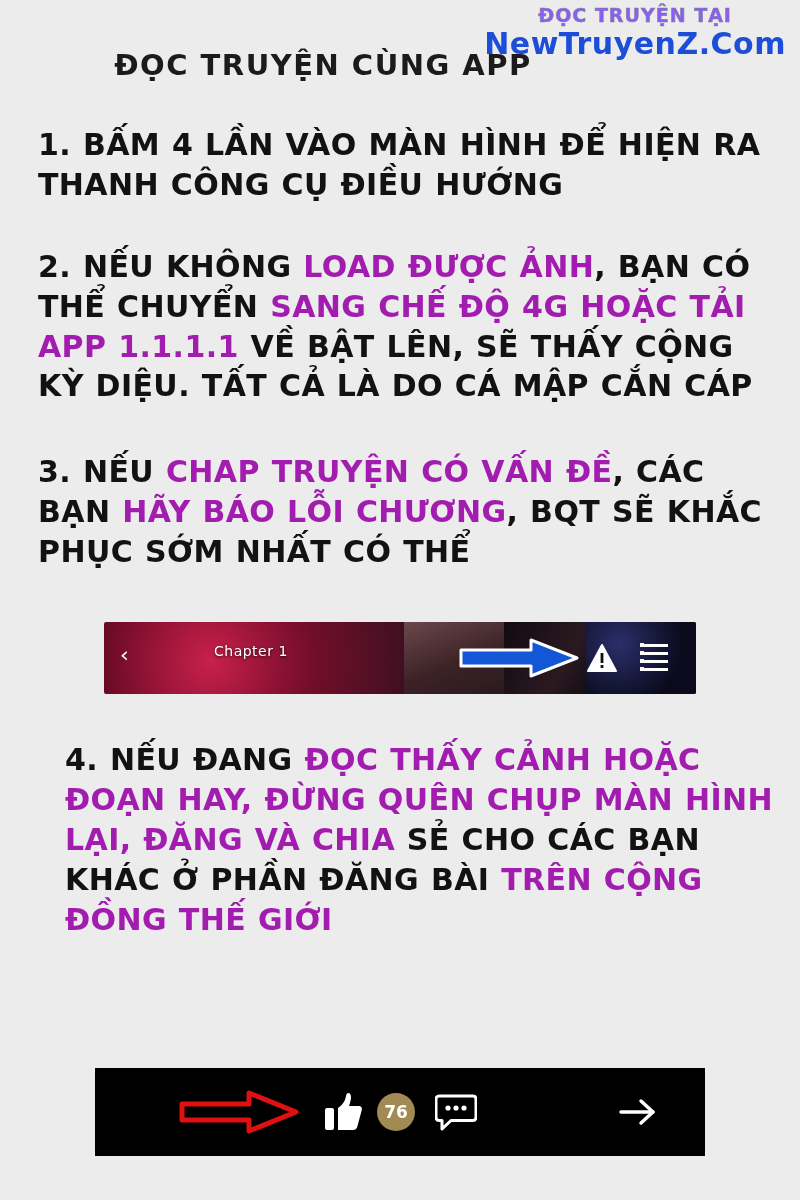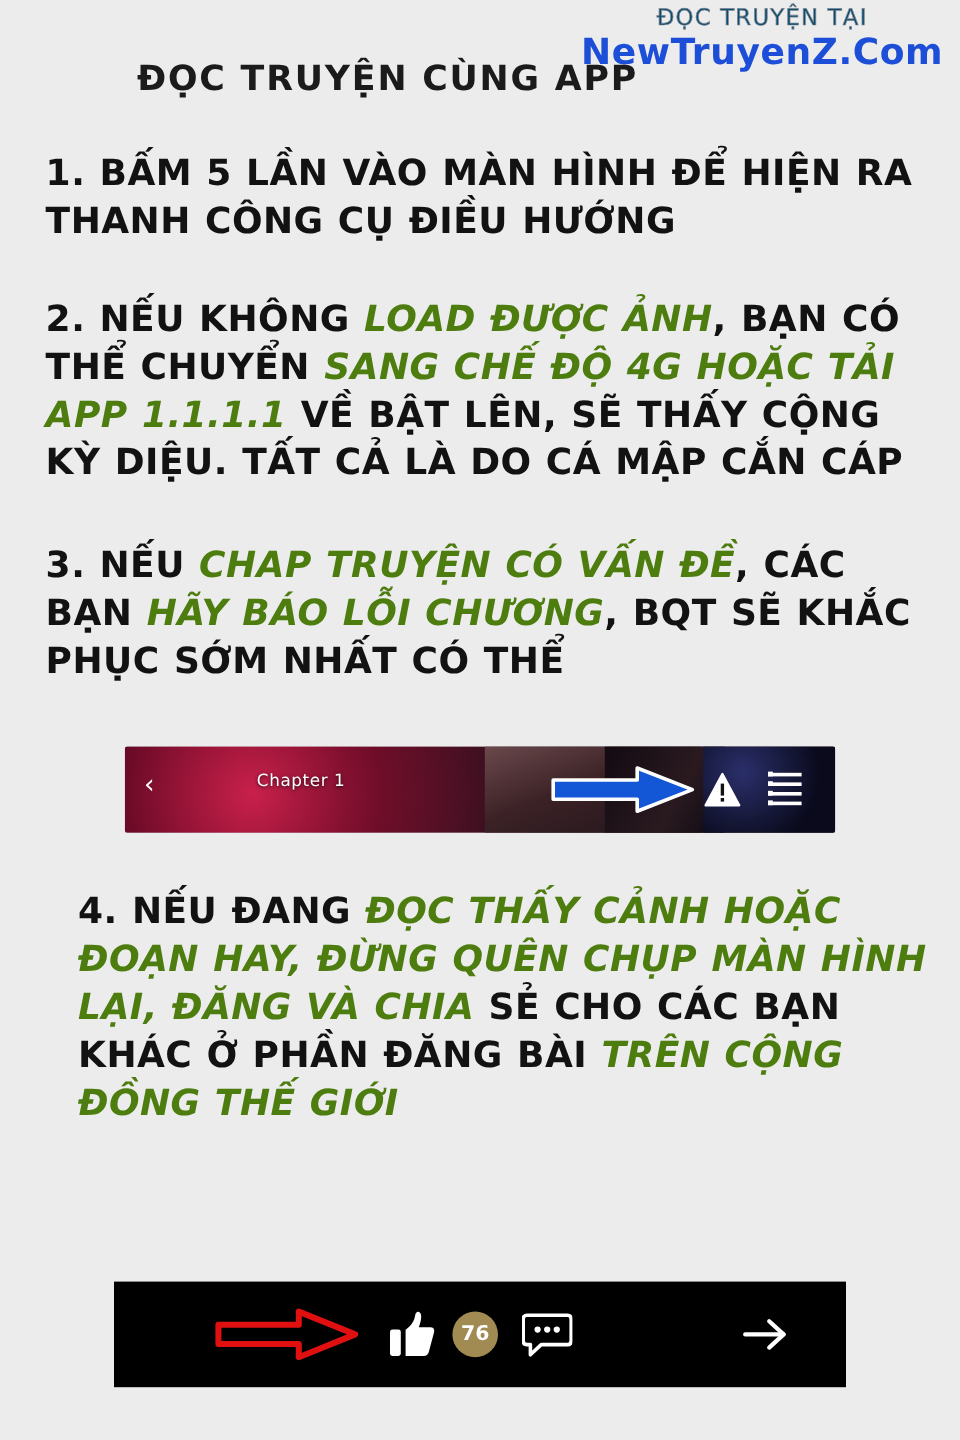--- a/index.html
+++ b/index.html
@@ -26,23 +26,23 @@
   .watermark {
     position: absolute;
     top: 6px;
     right: 14px;
     text-align: center;
     line-height: 1;
     user-select: none;
   }
   .watermark .wm-top {
     font-size: 19px;
-    font-weight: normal;
+    font-weight: bold;
     letter-spacing: 1px;
-    color: #0c4a6e;
+    color: #8b5cf6;
     -webkit-text-stroke: 0.6px #7d8892;
   }
   .watermark .wm-main {
     margin-top: 4px;
     font-size: 30px;
     font-weight: bold;
     color: #1d4ed8;
     letter-spacing: 0.5px;
   }
 
@@ -73,21 +73,21 @@
     letter-spacing: 0.4px;
     color: #121212;
     margin: 0 0 30px 0;
     word-spacing: 1px;
   }
   .para.p1 { margin-bottom: 42px; }
   .para.p2 { margin-bottom: 46px; }
   .para.p3 { margin-bottom: 32px; }
   .para.p4 { margin-bottom: 46px; }
   .para.p5 { margin-bottom: 18px; }
-  .hl { color: #4d7c0f; font-style: italic; }
+  .hl { color: #a21caf; }
 
   
   .banner-chapter {
     position: relative;
     margin: 0 auto 0 auto;
     width: 592px;
     height: 72px;
     border-radius: 2px;
     overflow: hidden;
     background:
@@ -212,21 +212,21 @@
 
   <div class="watermark">
     <div class="wm-top">ĐỌC TRUYỆN TẠI</div>
     <div class="wm-main">NewTruyenZ.Com</div>
   </div>
 
   <div class="title">ĐỌC TRUYỆN CÙNG APP</div>
 
   <div class="content">
     <p class="para p1">
-      <span>1. BẤM 5 LẦN VÀO MÀN HÌNH ĐỂ HIỆN RA THANH CÔNG CỤ ĐIỀU HƯỚNG</span>
+      <span>1. BẤM 4 LẦN VÀO MÀN HÌNH ĐỂ HIỆN RA THANH CÔNG CỤ ĐIỀU HƯỚNG</span>
     </p>
 
     <p class="para p2">
       <span>2. NẾU KHÔNG </span><span class="hl">LOAD ĐƯỢC ẢNH</span><span>, BẠN CÓ THỂ CHUYỂN </span><span class="hl">SANG CHẾ ĐỘ 4G HOẶC TẢI APP 1.1.1.1</span><span> VỀ BẬT LÊN, SẼ THẤY CỘNG KỲ DIỆU. TẤT CẢ LÀ DO CÁ MẬP CẮN CÁP</span>
     </p>
 
     <p class="para p3">
       <span>3. NẾU </span><span class="hl">CHAP TRUYỆN CÓ VẤN ĐỀ</span><span>, CÁC BẠN </span><span class="hl">HÃY BÁO LỖI CHƯƠNG</span><span>, BQT SẼ KHẮC PHỤC SỚM NHẤT CÓ THỂ</span>
     </p>
   </div>

